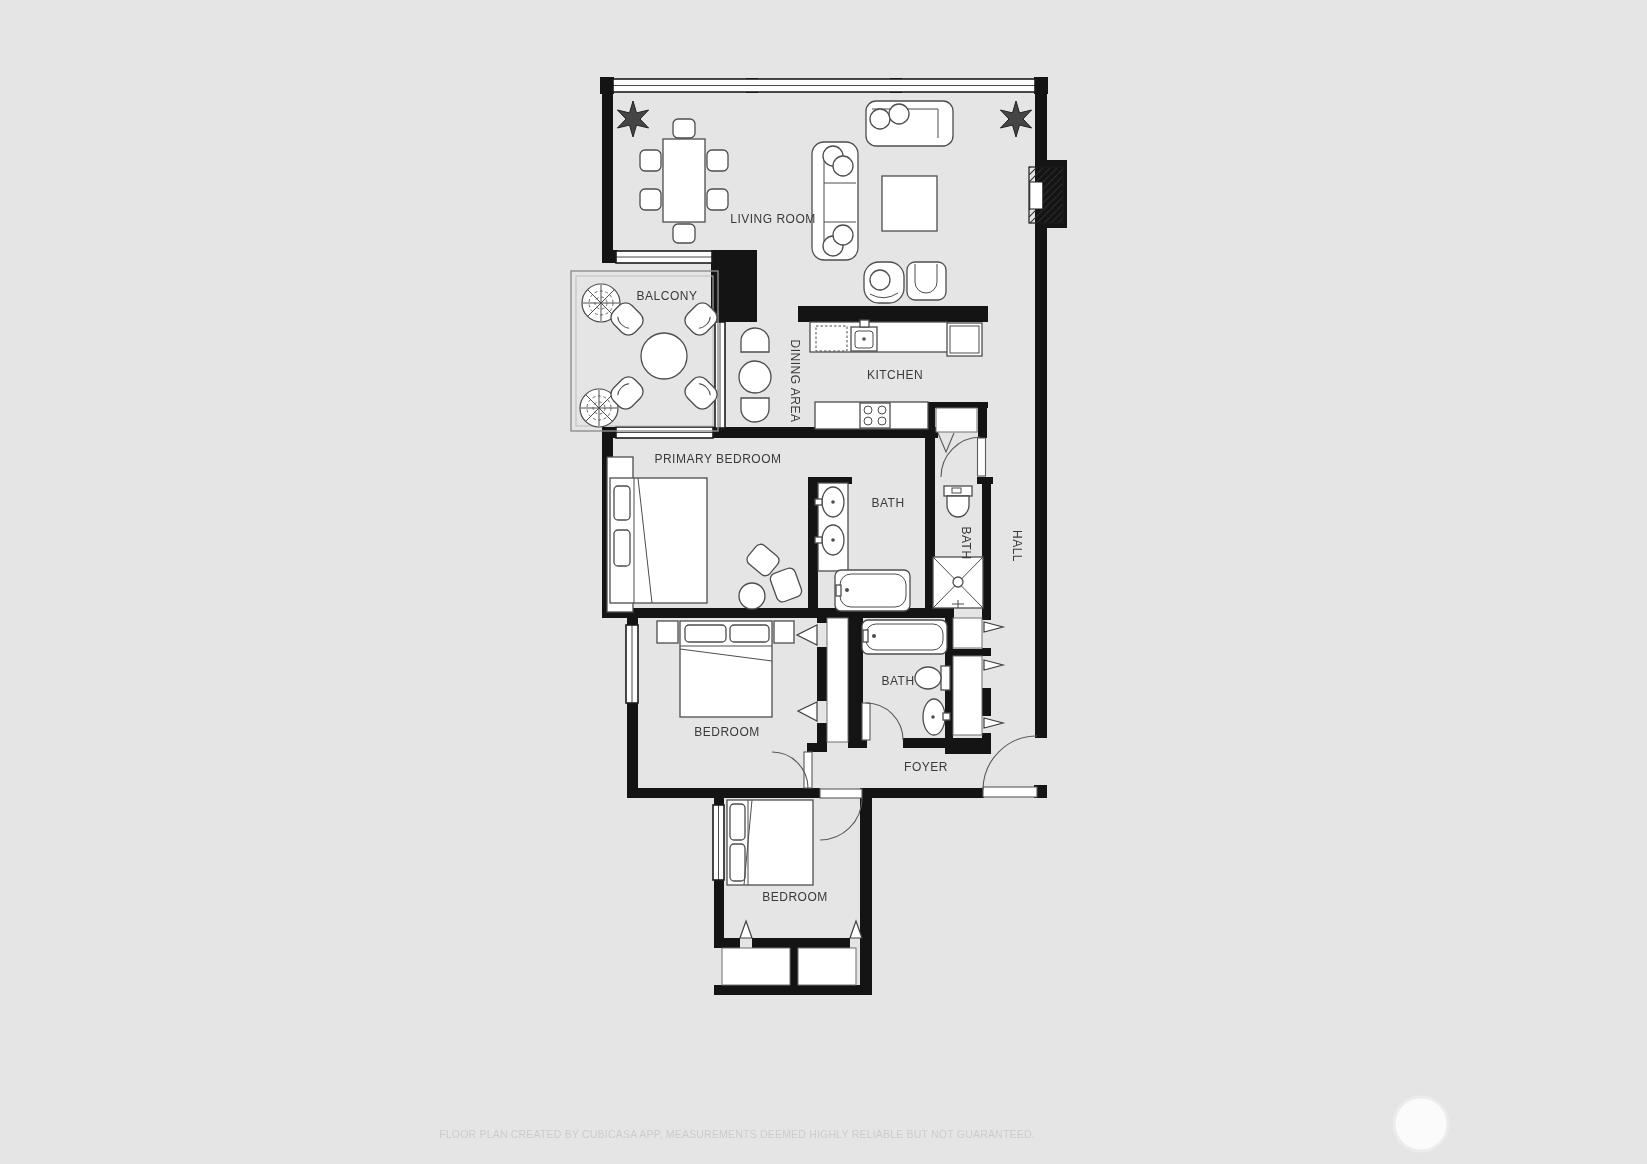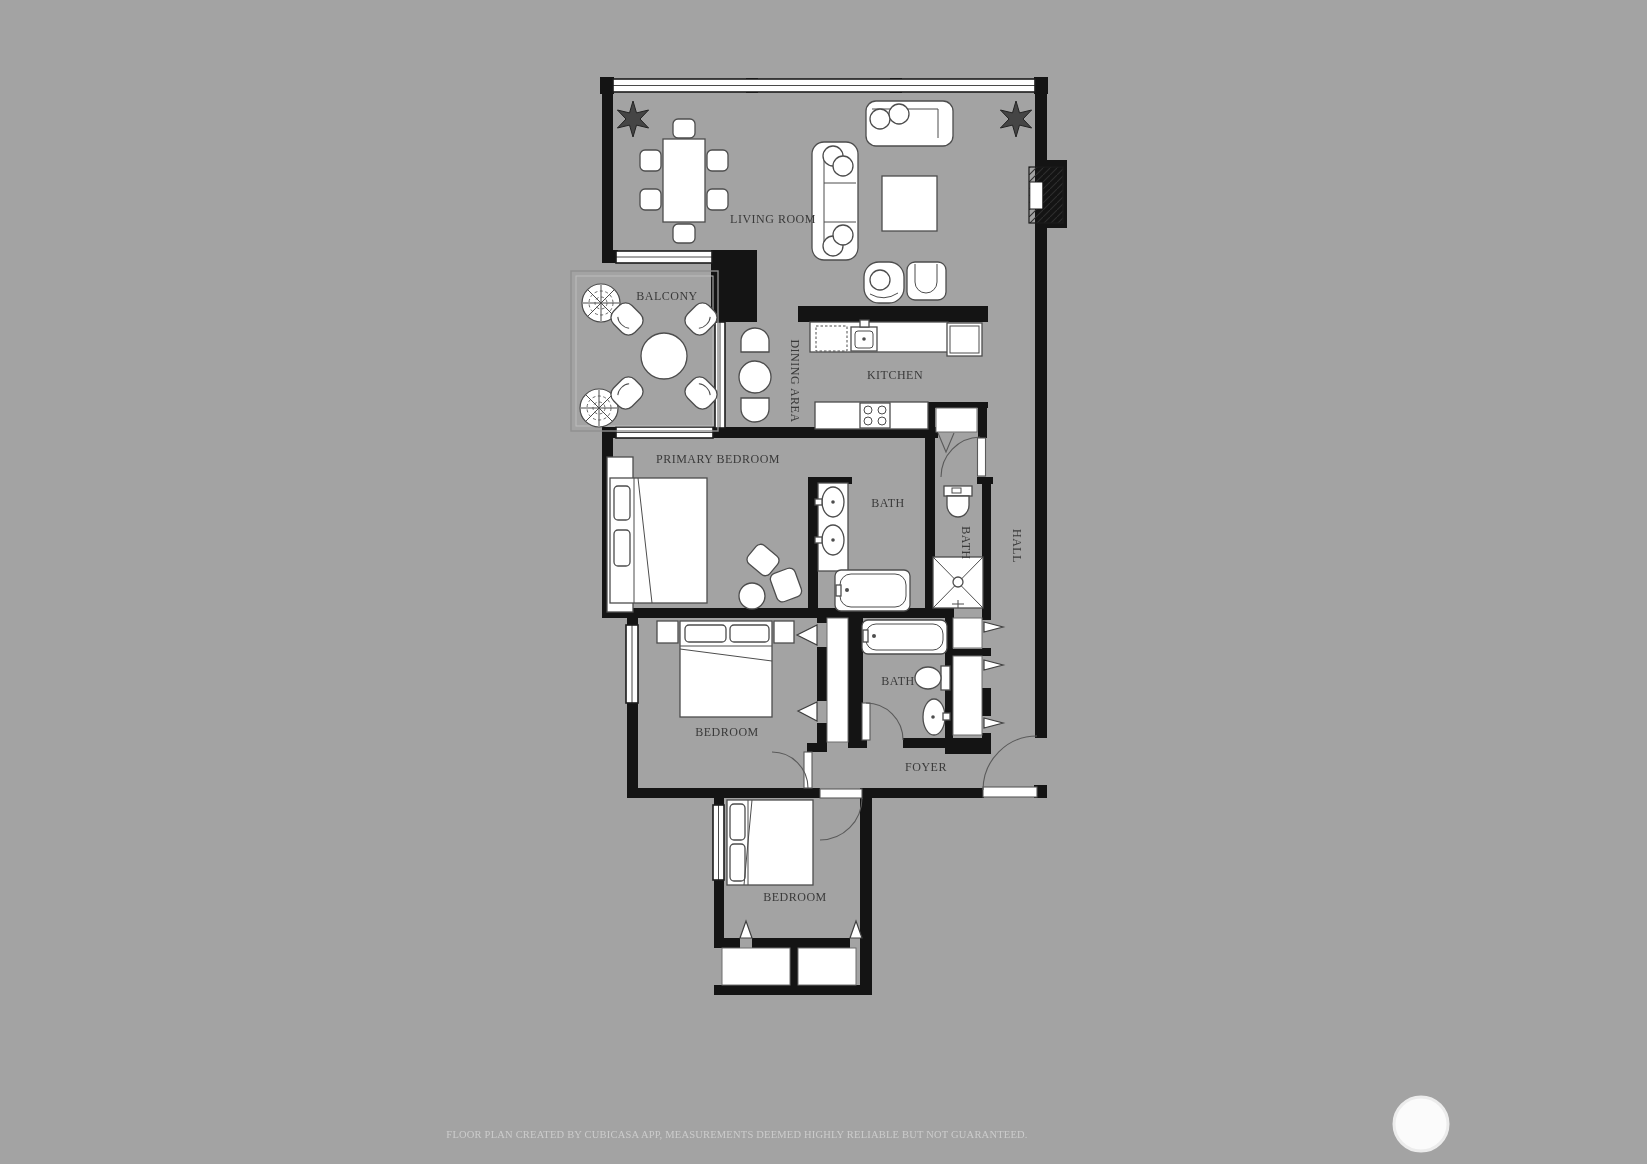--- a/index.html
+++ b/index.html
@@ -1,17 +1,17 @@
 <!DOCTYPE html>
 <html><head>
 <meta charset="utf-8">
 <style>
   html,body{margin:0;padding:0;background:#ffffff;}
-  #page{position:relative;width:1647px;height:1164px;background:#a3a3a3;overflow:hidden;
-        font-family:Liberation Serif, serif;}
+  #page{position:relative;width:1647px;height:1164px;background:#e5e5e5;overflow:hidden;
+        font-family:Liberation Sans, sans-serif;}
   svg{display:block;}
   .wall{fill:#141414;stroke:none;}
   .win{fill:#ffffff;stroke:#1c1c1c;stroke-width:1.6;}
   .winline{stroke:#1c1c1c;stroke-width:0.8;}
   .furn{fill:#ffffff;stroke:#4d4d4d;stroke-width:1.3;}
   .furnthin{fill:none;stroke:#4d4d4d;stroke-width:1;}
   .fix{fill:#ffffff;stroke:#4d4d4d;stroke-width:1.3;}
   .door{fill:none;stroke:#5a5a5a;stroke-width:1.1;}
   .leaf{fill:#ffffff;stroke:#5a5a5a;stroke-width:1.1;}
   .closet{fill:#ffffff;stroke:#6e6e6e;stroke-width:1;}

